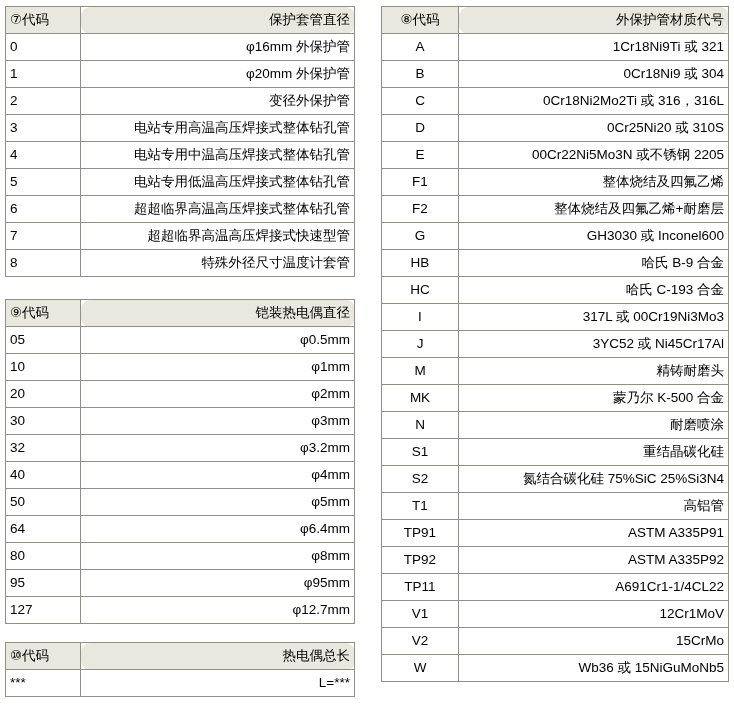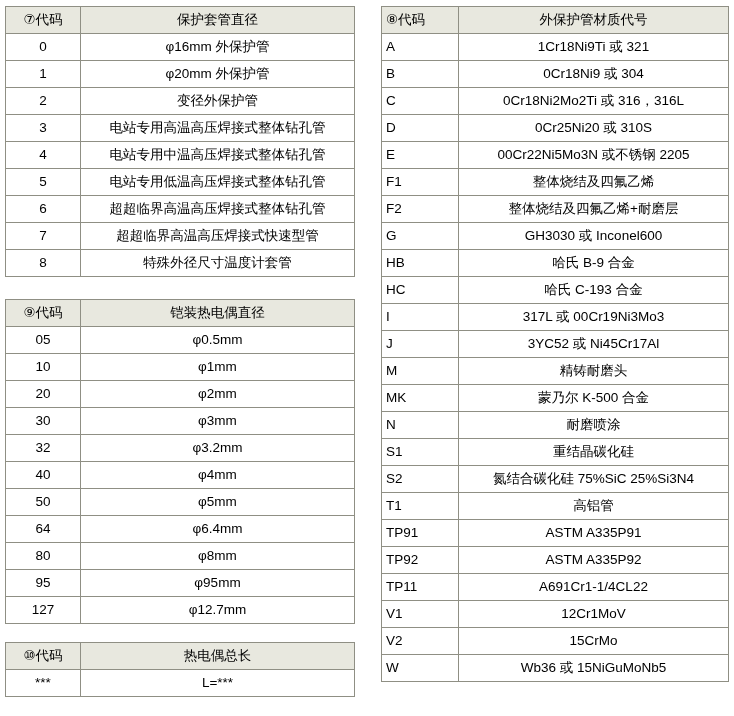--- a/index.html
+++ b/index.html
@@ -46,30 +46,32 @@
     vertical-align: middle;
     font-size: 13.5px;
     line-height: 1.15;
   }
   table.tbl tr.hdr td {
     background: #e8e8df;
     font-weight: normal;
   }
   td.code {
     width: 66px;
+    text-align: left;
+    white-space: nowrap;
+  }
+  td.code-r {
+    width: 68px;
     text-align: center;
     white-space: nowrap;
   }
-  td.code-r {
-    width: 68px;
-    white-space: nowrap;
-  }
   td.desc {
-    text-align: center;
+    text-align: right;
     padding-left: 8px;
+    border-radius: 9px;
   }
   .spacer-left-1 { height: 22px; }
   .spacer-left-2 { height: 18px; }
 </style>
 </head>
 <body>
 
 <div class="page">
 
   <div class="col-left">

